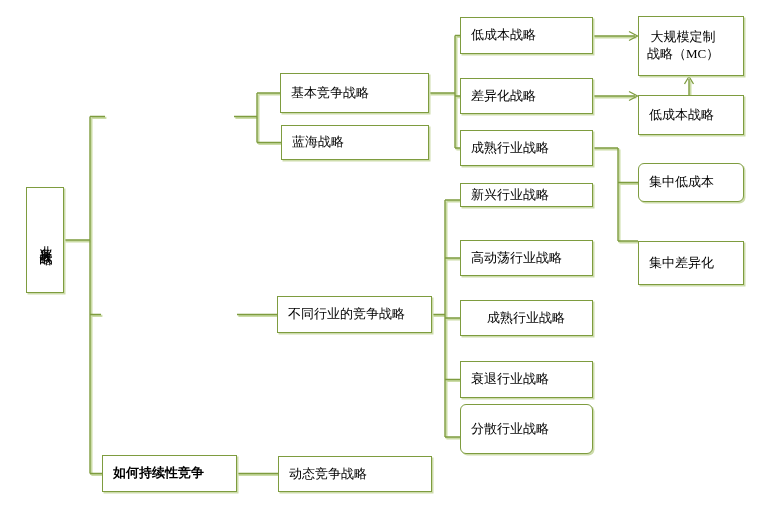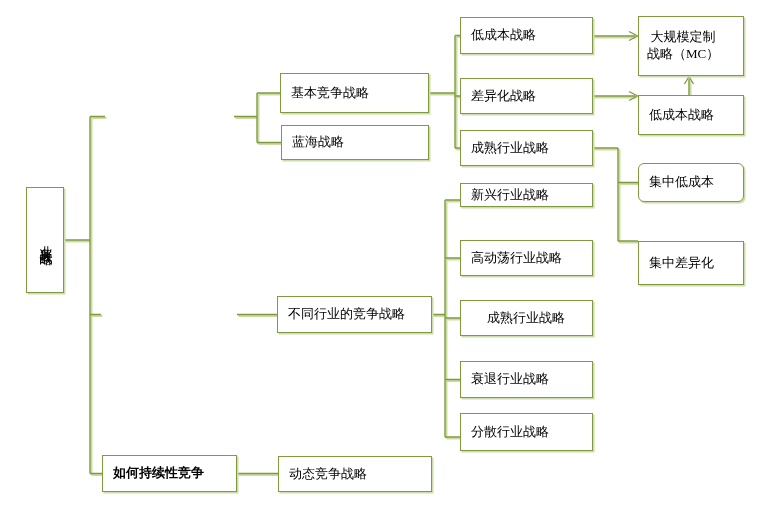--- a/index.html
+++ b/index.html
@@ -131,21 +131,21 @@
   </div>
 
   <div class="node" style="left:460px;top:300px;width:133px;height:36px;padding-left:16px;">
     <span class="lbl">成熟行业战略</span>
   </div>
 
   <div class="node" style="left:460px;top:361px;width:133px;height:37px;">
     <span class="lbl">衰退行业战略</span>
   </div>
 
-  <div class="node" style="left:460px;top:413px;width:133px;height:38px;">
+  <div class="node" style="left:460px;top:404px;width:133px;height:50px;border-radius:6px;">
     <span class="lbl">分散行业战略</span>
   </div>
 
   <div class="node" style="left:638px;top:16px;width:106px;height:60px;">
     <span class="lbl" style="padding-left:8px;">大规模定制
 战略（MC）</span>
   </div>
 
   <div class="node" style="left:638px;top:95px;width:106px;height:40px;">
     <span class="lbl">低成本战略</span>

